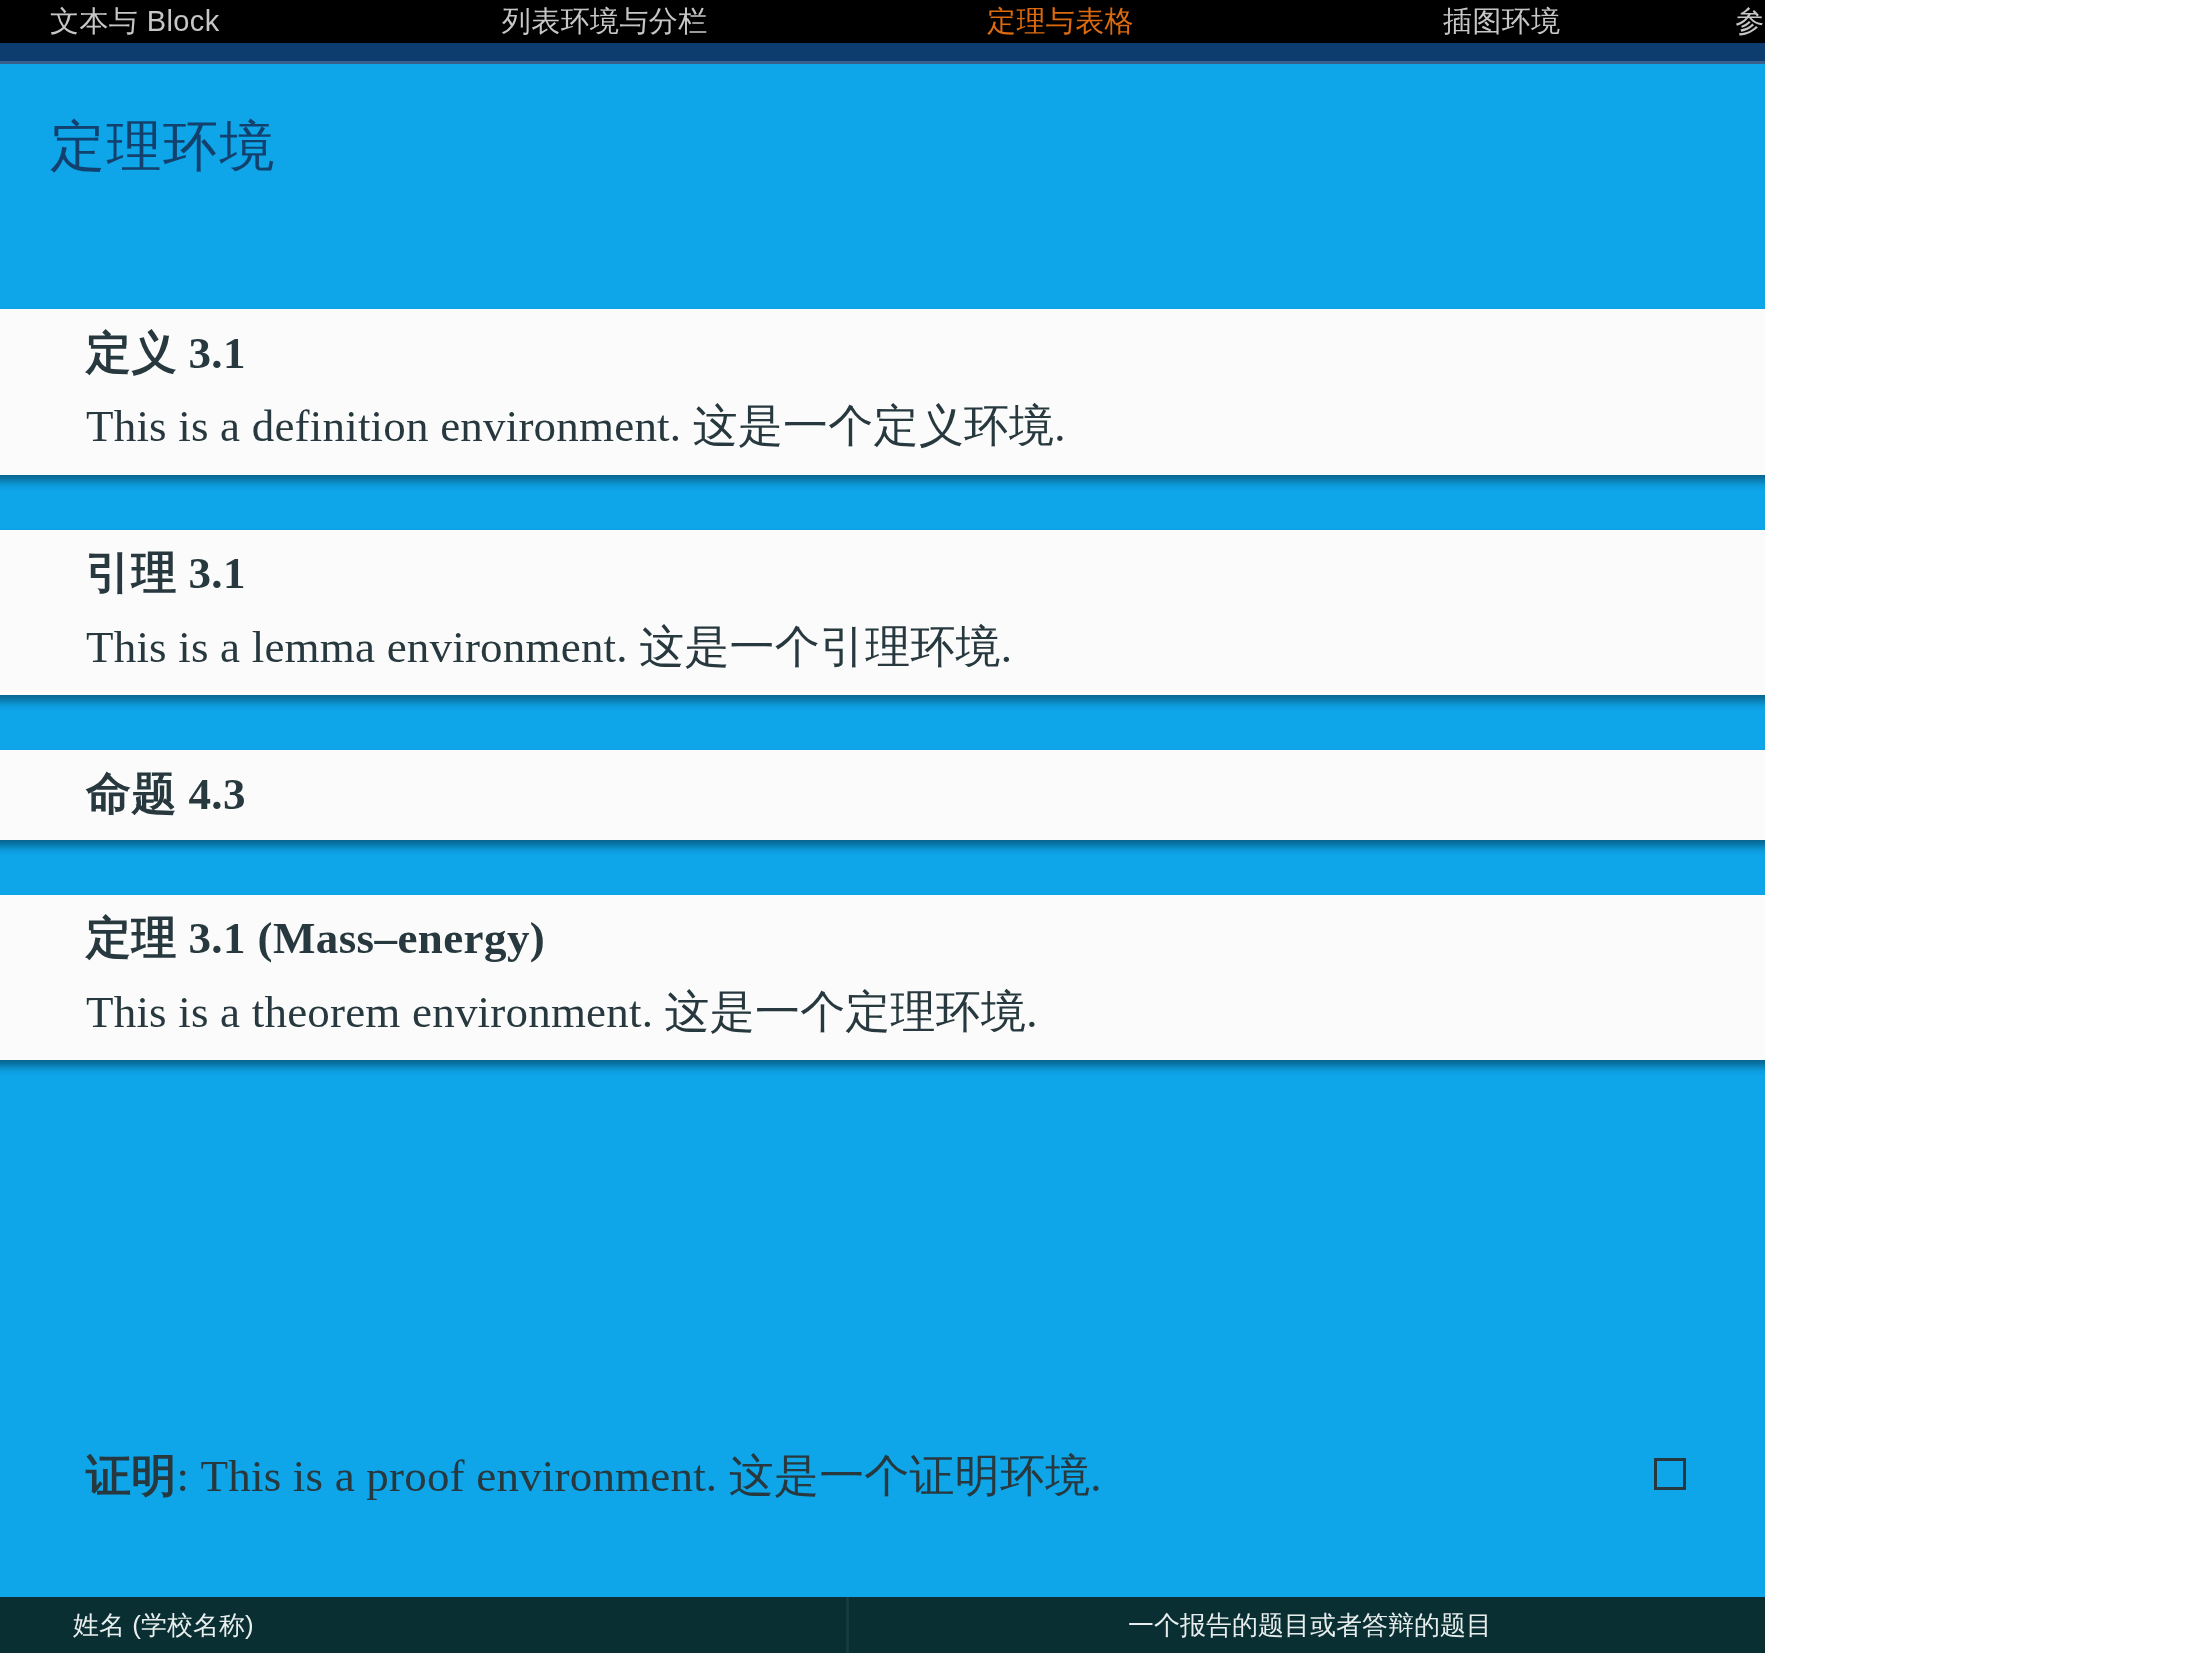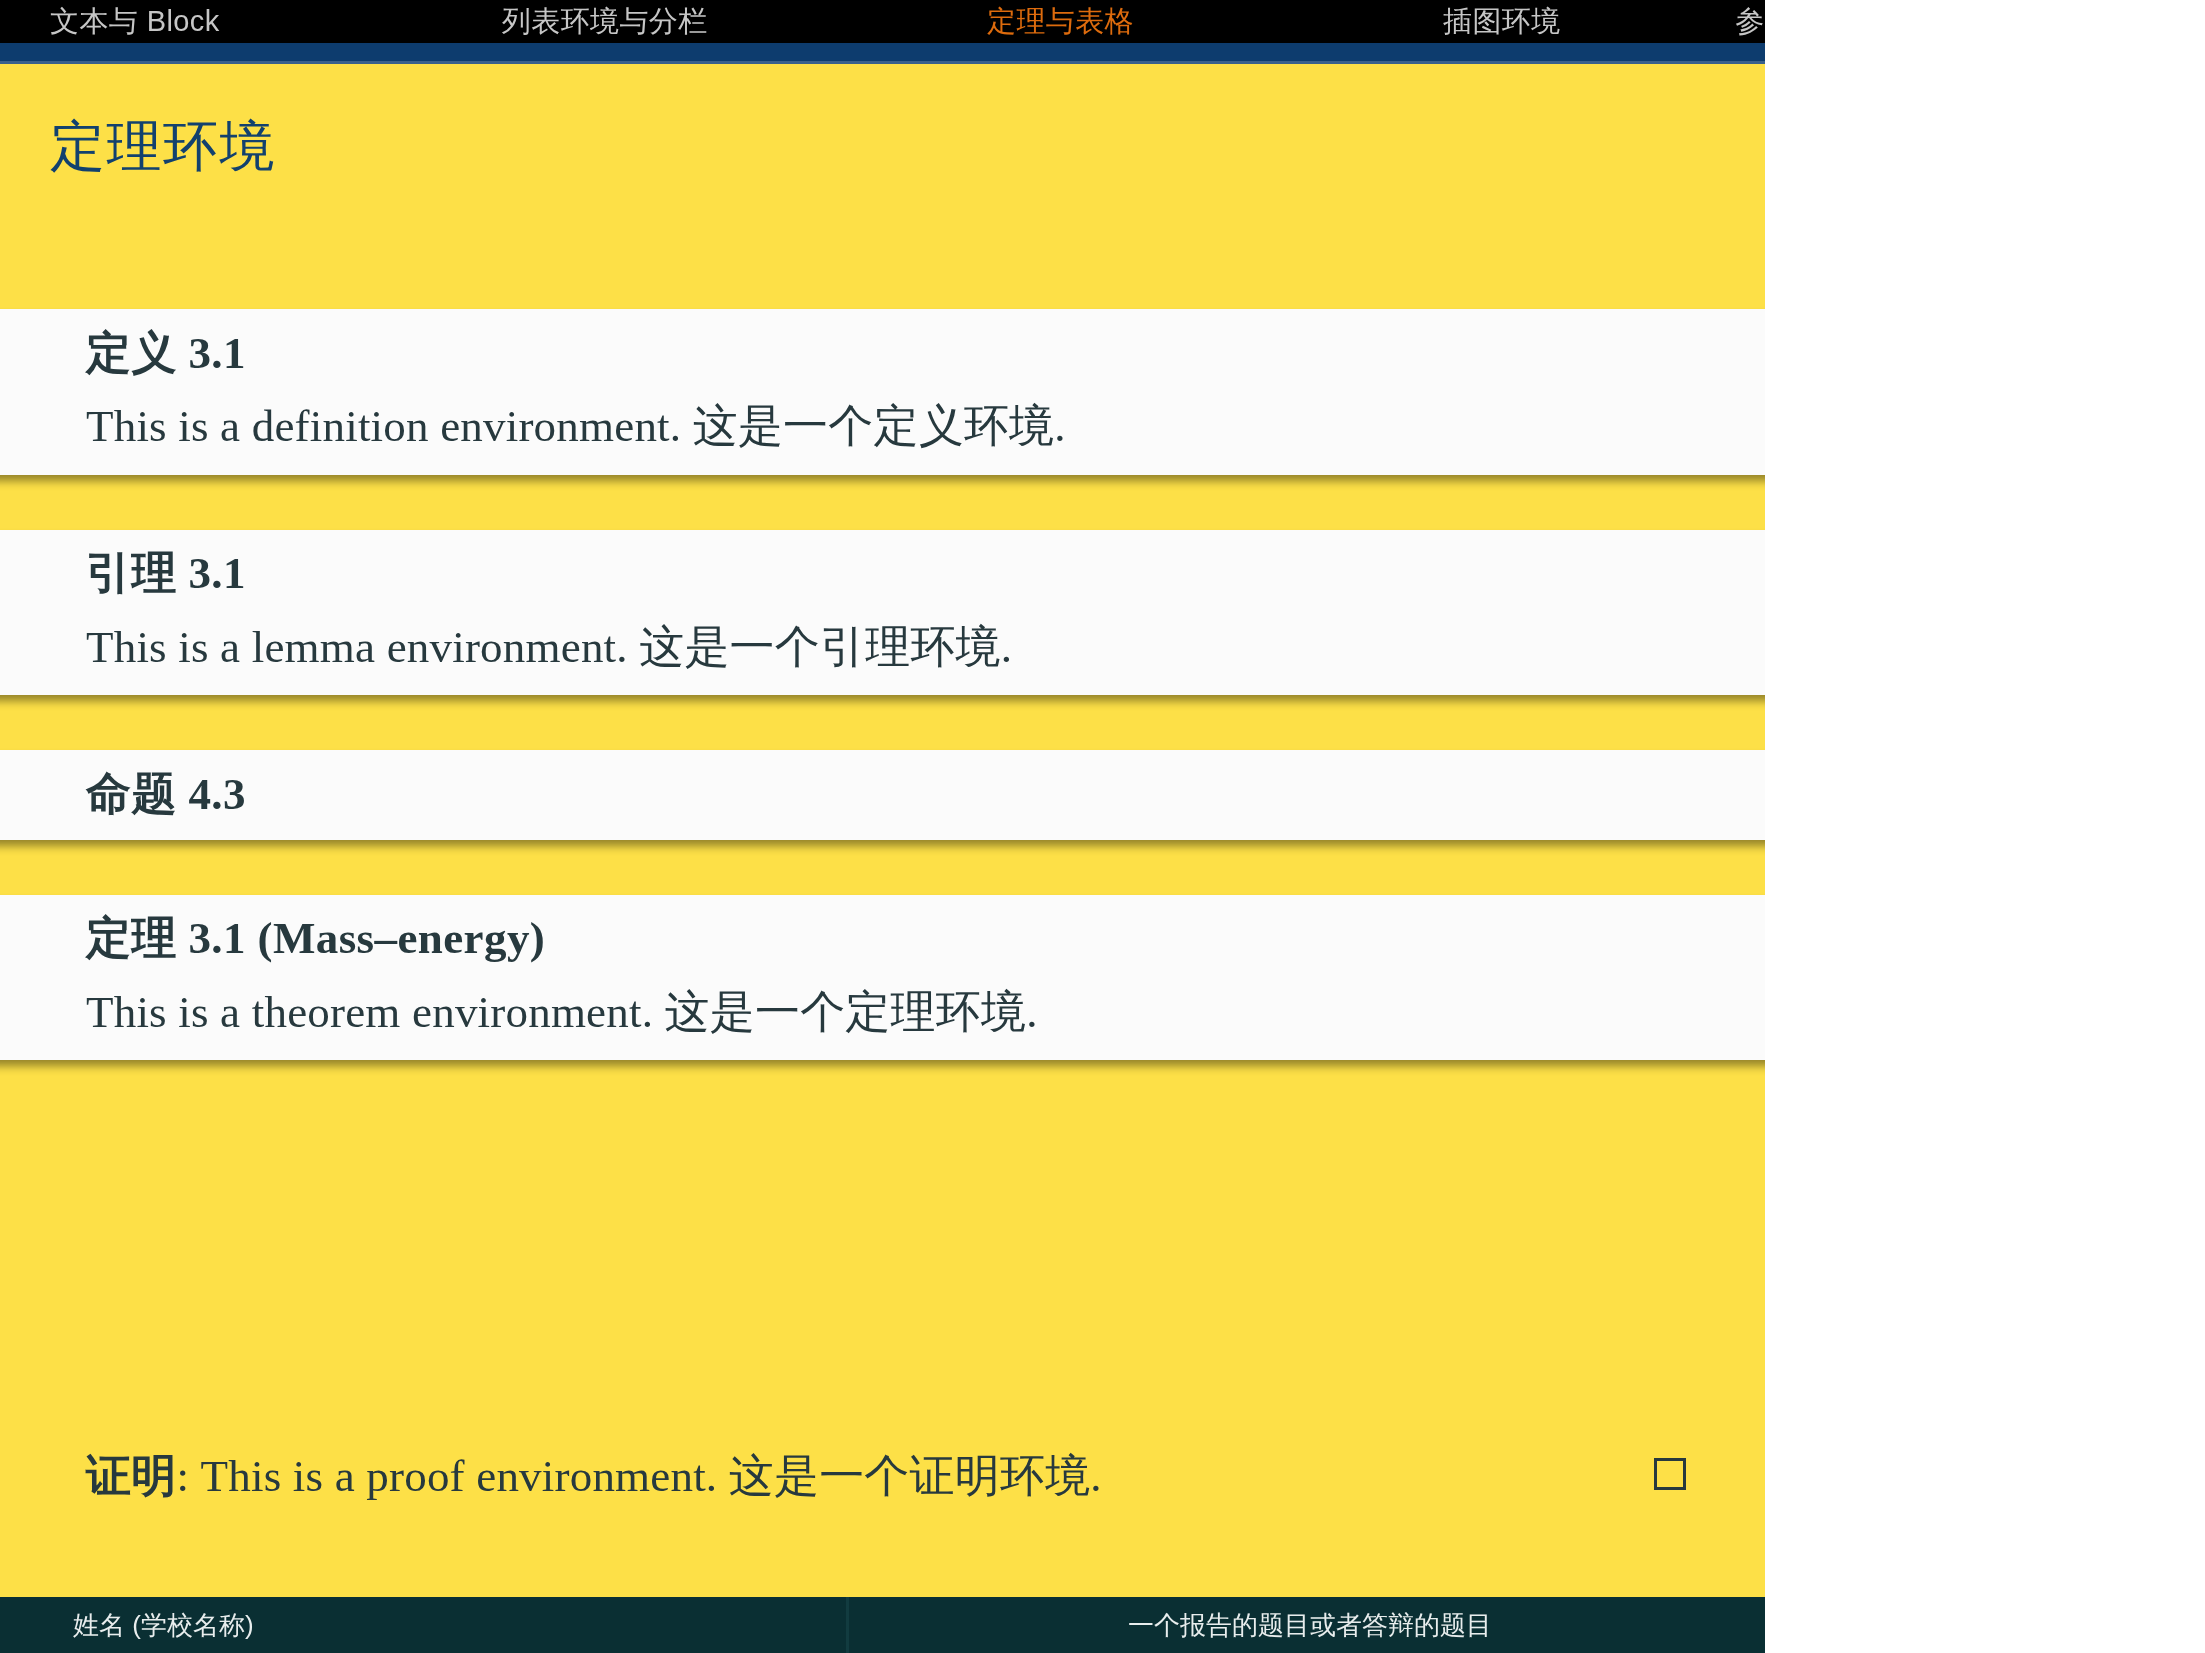--- a/index.html
+++ b/index.html
@@ -8,21 +8,21 @@
     background: #ffffff;
   }
   body {
     font-family: "Liberation Sans", sans-serif;
   }
   .slide {
     position: relative;
     width: 1765px;
     height: 1654px;
     overflow: hidden;
-    background: #fde047;
+    background: #0ea5e9;
     box-sizing: border-box;
   }
 
   
   .navbar {
     position: absolute;
     top: 0; left: 0;
     width: 2205px;
     height: 43px;
     background: #000000;

